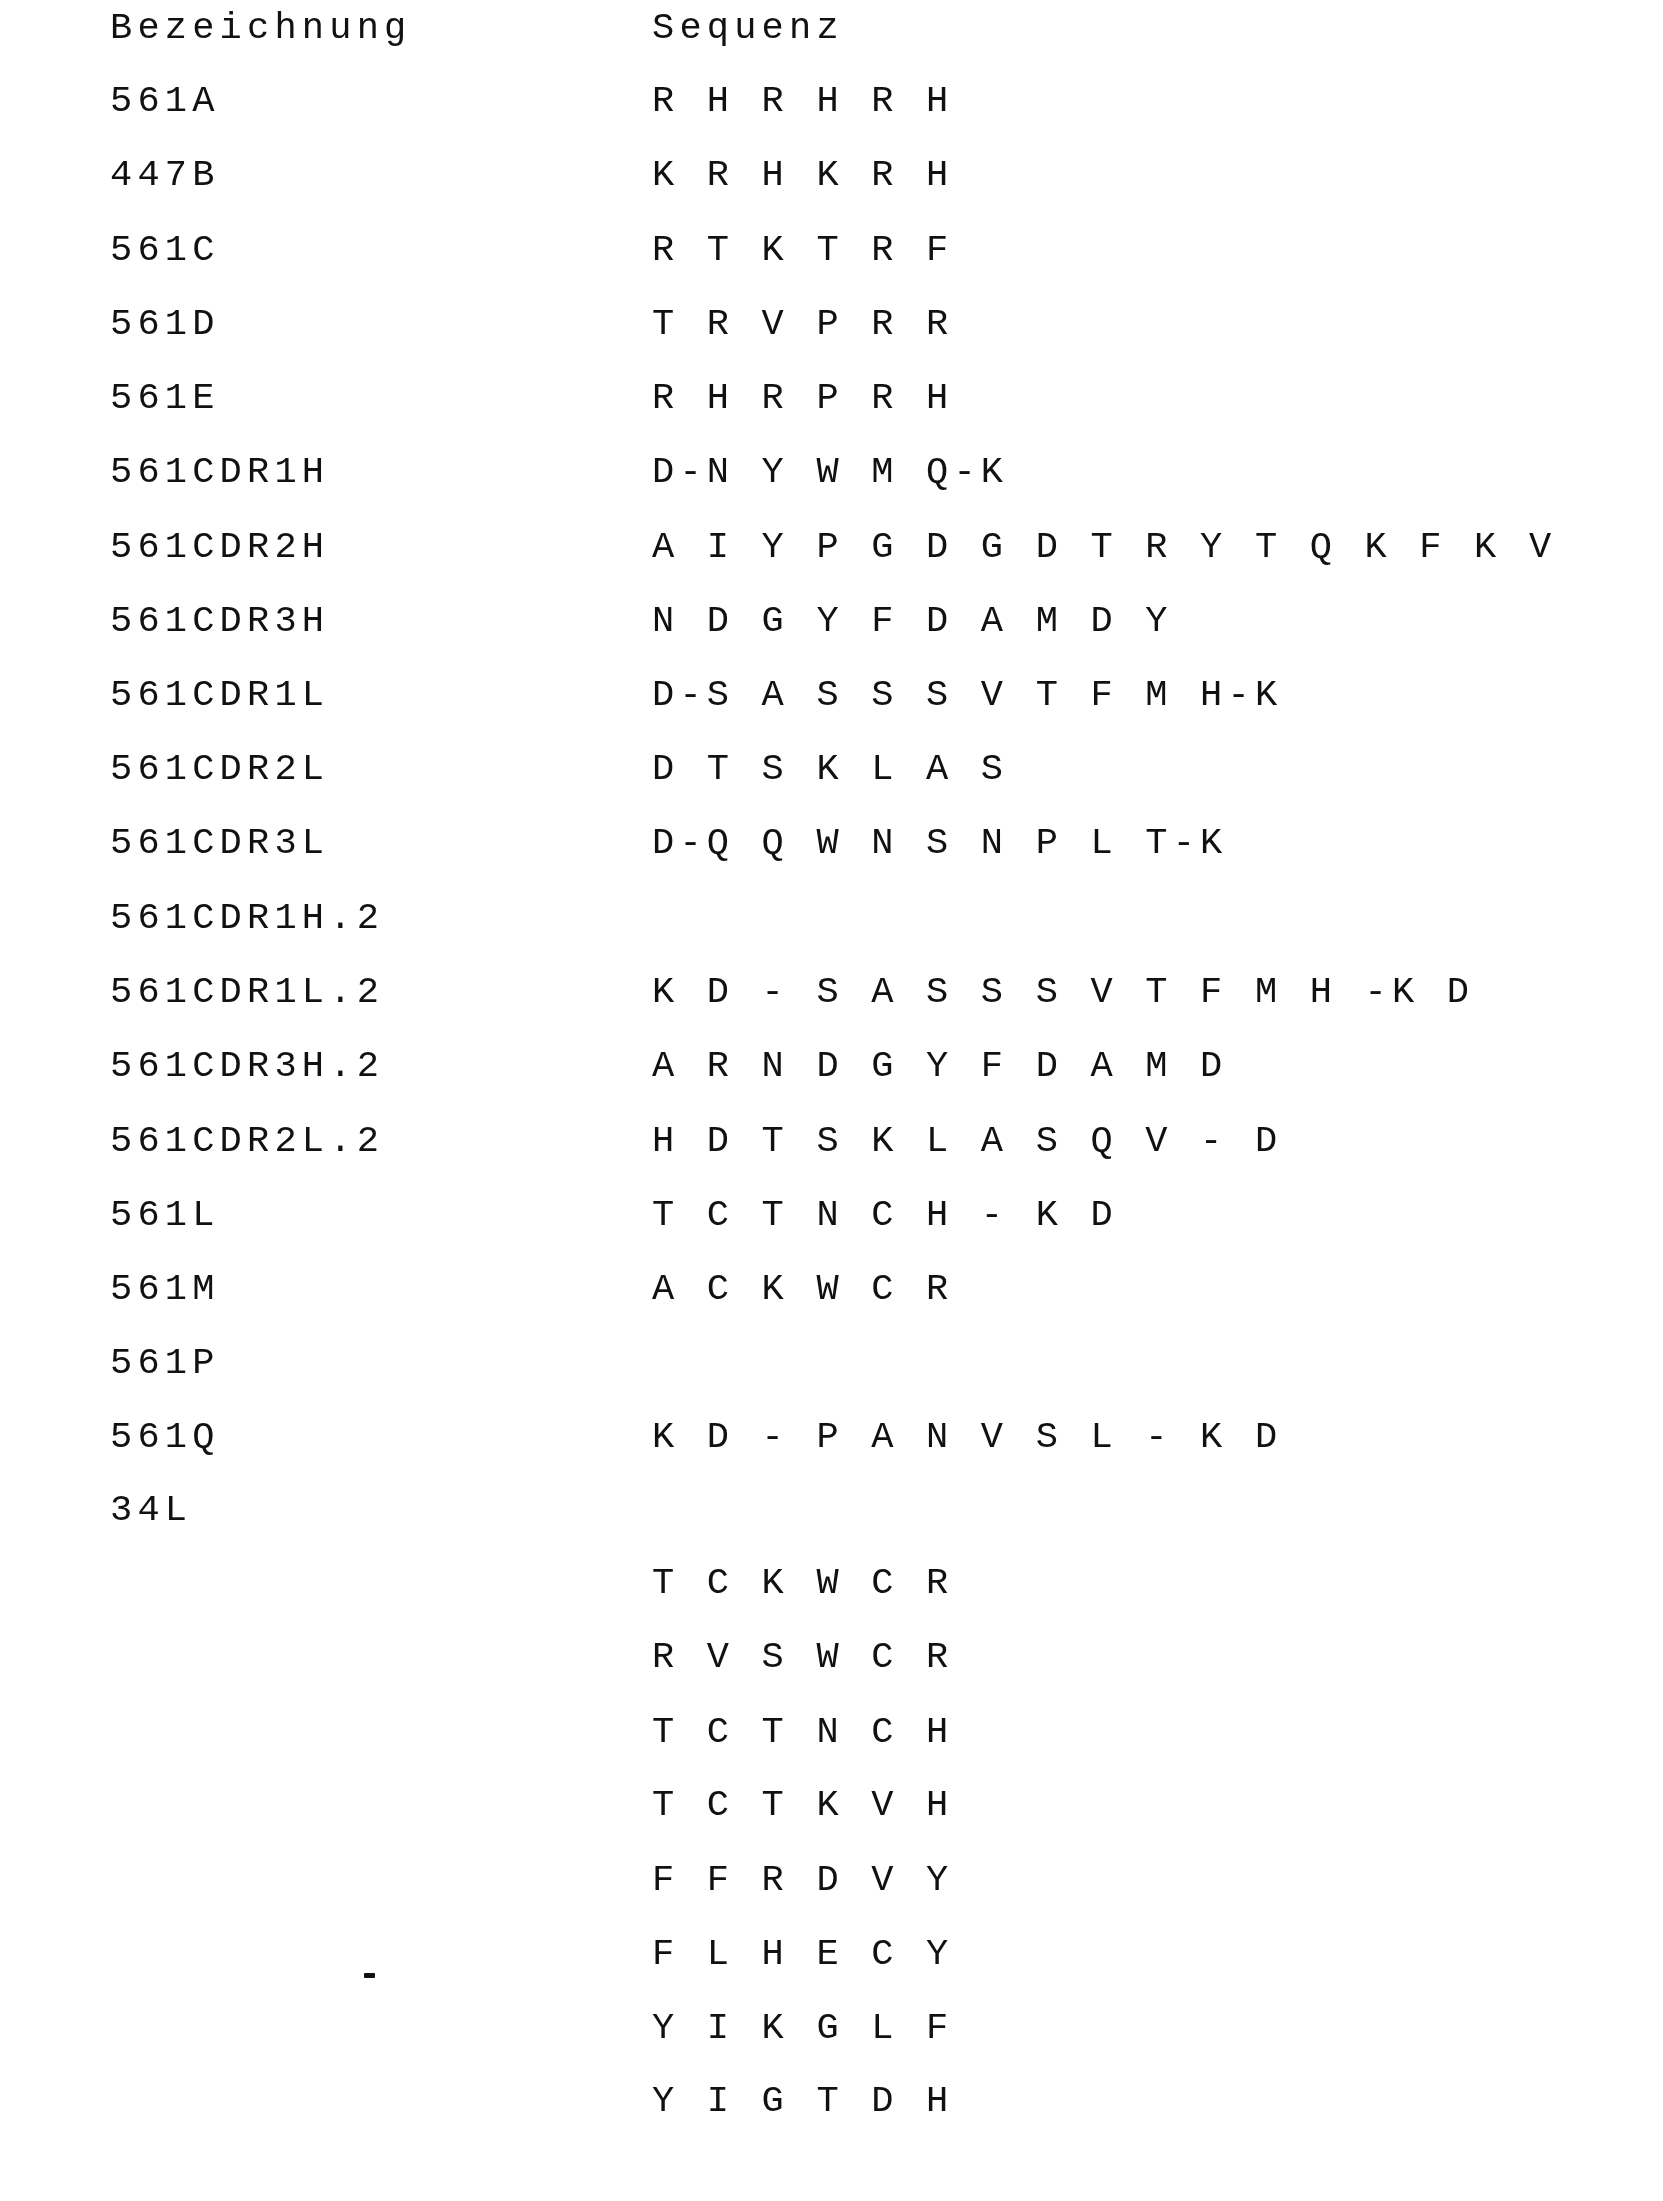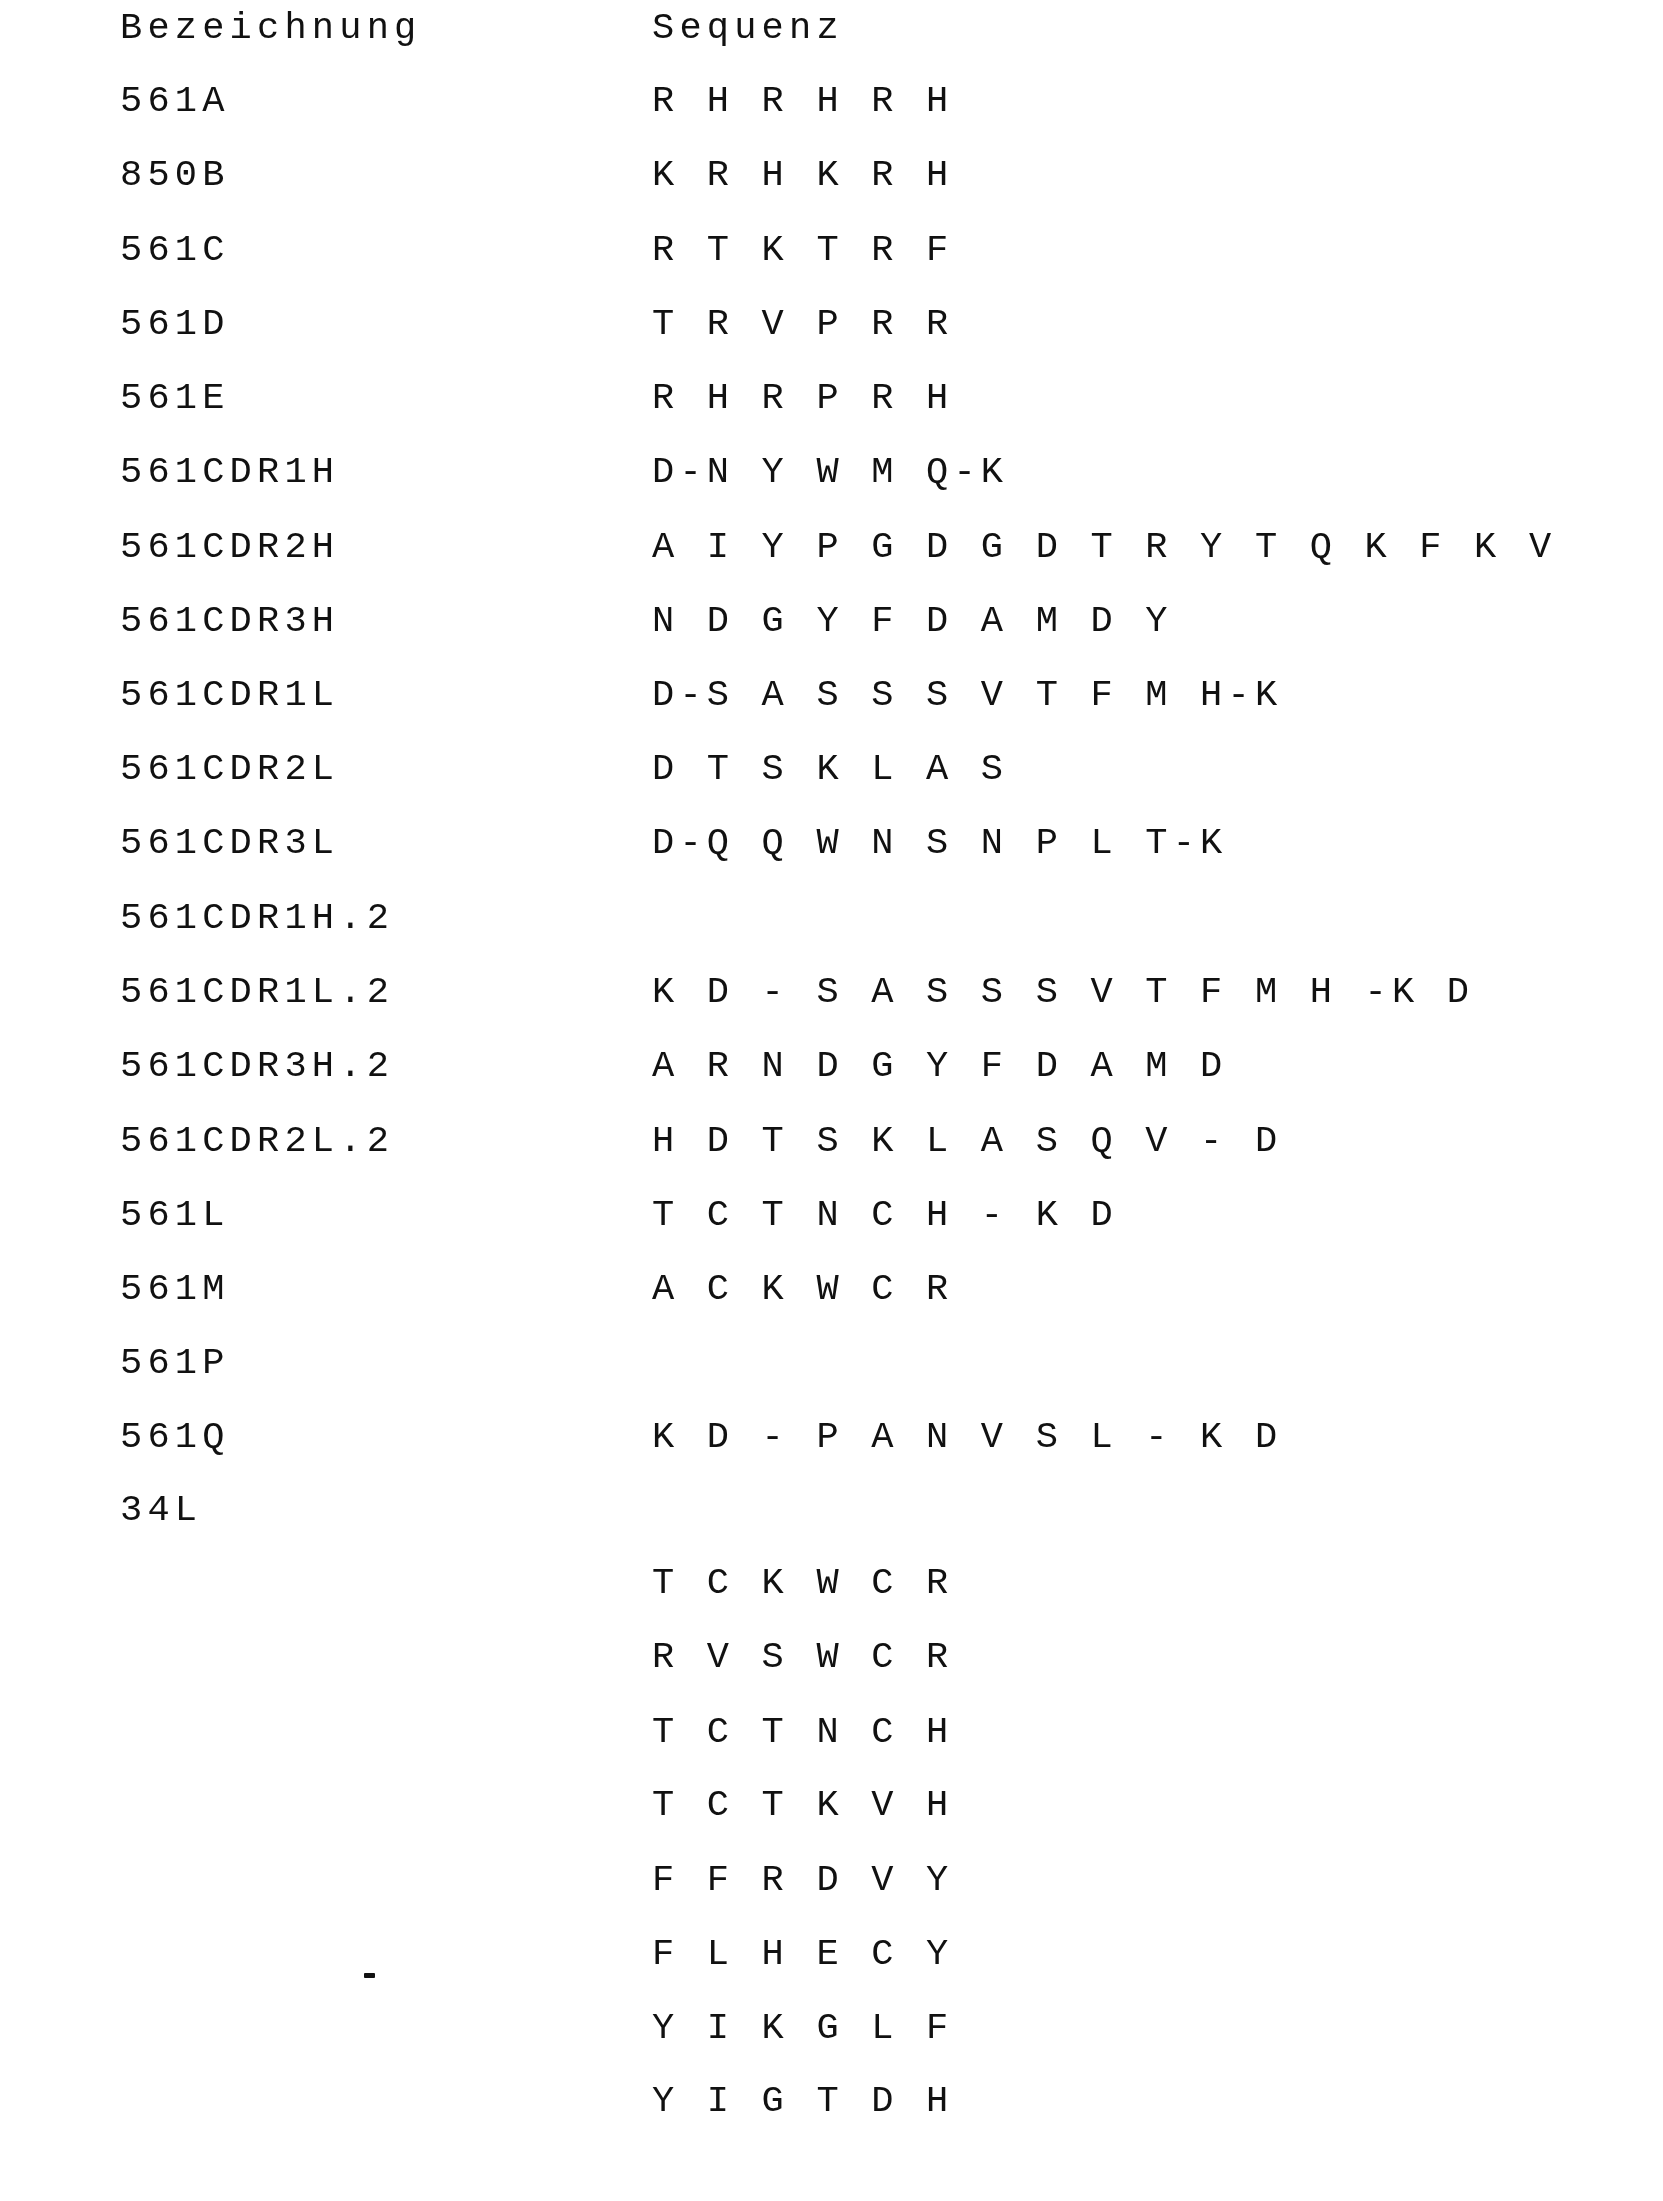--- a/index.html
+++ b/index.html
@@ -23,21 +23,21 @@
       height: 2202px;
     }
     .cell {
       position: absolute;
       font-size: 37px;
       line-height: 45px;
       letter-spacing: 5.2px;
       white-space: pre;
       height: 45px;
     }
-    .col-label { left: 120px; font-family: Liberation Mono, monospace; }
+    .col-label { left: 110px; font-family: Liberation Mono, monospace; }
     .col-seq { left: 652px; text-align: right; }
     .stray-mark {
       position: absolute;
       left: 364px;
       top: 1973px;
       width: 11.2px;
       height: 4.7px;
       background: #111111;
       border-radius: 0.9px;
     }
@@ -45,21 +45,21 @@
 </head>
 <body>
 
 <div class="page">
   <div class="cell col-label" style="top:5.6px">Bezeichnung</div>
   <div class="cell col-seq" style="top:5.6px">Sequenz</div>
 
   <div class="cell col-label" style="top:79px">561A</div>
   <div class="cell col-seq" style="top:79px">R H R H R H</div>
 
-  <div class="cell col-label" style="top:153px">850B</div>
+  <div class="cell col-label" style="top:153px">447B</div>
   <div class="cell col-seq" style="top:153px">K R H K R H</div>
 
   <div class="cell col-label" style="top:228px">561C</div>
   <div class="cell col-seq" style="top:228px">R T K T R F</div>
 
   <div class="cell col-label" style="top:302px">561D</div>
   <div class="cell col-seq" style="top:302px">T R V P R R</div>
 
   <div class="cell col-label" style="top:376px">561E</div>
   <div class="cell col-seq" style="top:376px">R H R P R H</div>

